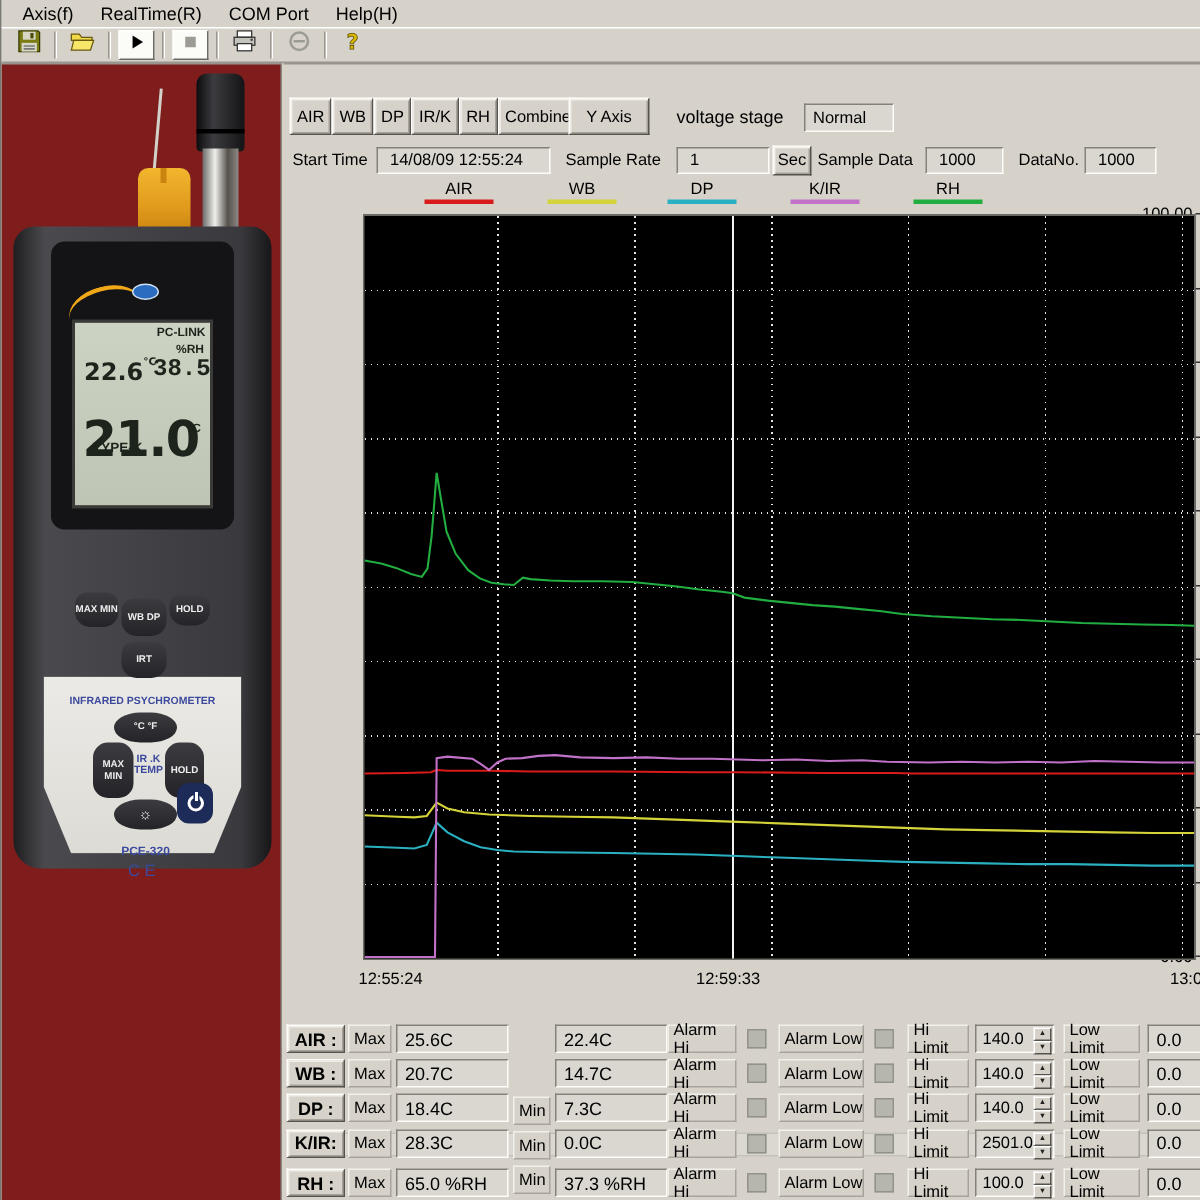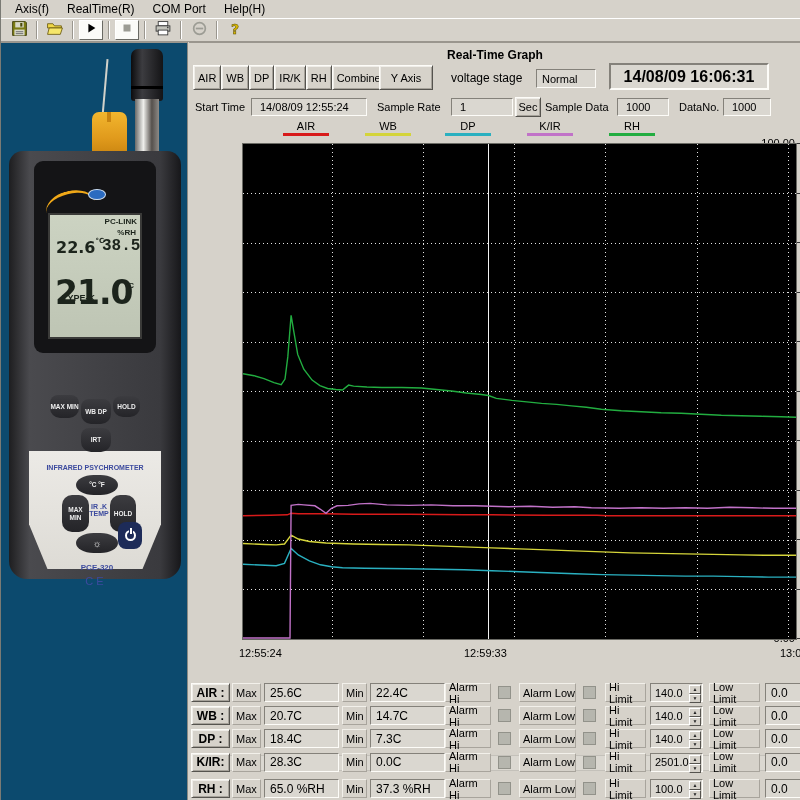--- a/index.html
+++ b/index.html
@@ -18,21 +18,21 @@
   .toolbar { position:absolute; left:0; top:18px; width:800px; height:24px;
     display:flex; align-items:center; padding-left:4px;
     border-top:1px solid #fff; border-bottom:1px solid #9a968e; background:#d6d2ca; }
   .tbtn { width:28px; height:20px; display:flex; align-items:center; justify-content:center; }
   .tbtn.framed { background:#fbfbf8; border:1px solid; border-color:#fff #6a6a64 #6a6a64 #fff; width:24px; height:20px; margin:0 2px; }
   .tsep { width:2px; height:18px; margin:0 3px;
     border-left:1px solid #9a968e; border-right:1px solid #fff; }
 
   
   .left-panel { position:absolute; left:0; top:42px; width:187px; height:758px;
-    background:#0c4a6e; border-right:1px solid #8a8a84; border-top:1px solid #9a968e; }
+    background:#7f1d1d; border-right:1px solid #8a8a84; border-top:1px solid #9a968e; }
   .right-panel { position:absolute; left:188px; top:42px; width:612px; height:758px;
     background:#d6d2ca; border-top:1px solid #9a968e; }
 
   
   .dev-wire { position:absolute; left:103px; top:16px; width:2px; height:58px;
     background:#d2d2ca; transform:rotate(5deg); }
   .dev-plug { position:absolute; left:91px; top:69px; width:35px; height:44px;
     background:linear-gradient(180deg,#f2b62e,#e09a1c 60%,#c98410); border-radius:7px 7px 4px 4px; }
   .dev-plug:before { content:""; position:absolute; left:15px; top:0; width:4px; height:10px; background:#c98410; }
   .dev-cap { position:absolute; left:130px; top:6px; width:32px; height:52px;
@@ -110,21 +110,21 @@
     display:flex; align-items:center; justify-content:center; color:#222; }
 
   
   .readings { position:absolute; left:0; top:640px; width:612px; height:118px; }
   .trow { position:absolute; left:0; width:612px; height:19px; }
   .cell { position:absolute; top:0; height:19px; display:flex; align-items:center; font-size:11px; }
   .namebtn { left:2px; width:39px; font-size:12px; font-weight:bold; justify-content:center; }
   .lbl { border:1px solid; border-color:#f2f0ea #a8a49c #a8a49c #f2f0ea; padding-left:3px; background:#d6d2ca; }
   .box { padding-left:5px; font-size:12px; }
   .l-max { left:43px; width:29px; } .b-max { left:75px; width:75px; }
-  .l-min { left:153px; width:25px; } .b-min { left:181px; width:75px; }
+  .l-min { left:153px; width:25px;margin-top:48px; } .b-min { left:181px; width:75px; }
   .l-ahi { left:256px; width:46px; } .ind-hi { left:309px; width:13px; height:13px; top:3px; background:#b6b6ae; border:1px solid #92928a; }
   .l-alo { left:330px; width:57px; } .ind-lo { left:394px; width:13px; height:13px; top:3px; background:#b6b6ae; border:1px solid #92928a; }
   .l-hil { left:416px; width:41px; } .spin { left:461px; width:53px; padding-left:4px; font-size:11px; }
   .spin-btns { position:absolute; right:1px; top:1px; width:12px; height:15px; display:flex; flex-direction:column; }
   .spin-b { flex:1; font-size:5px; line-height:7px; text-align:center; color:#222;
     background:#d6d2ca; border:1px solid; border-color:#fff #55534e #55534e #fff; }
   .l-lol { left:520px; width:51px; } .b-lol { left:576px; width:45px; }
 </style>
 </head>
 <body>
@@ -226,34 +226,32 @@
         </div>
       <div class="dev-blue" style="left:52px;top:412px;width:72px;font-size:8px;">PCE-320</div>
       <div class="dev-blue" style="left:62px;top:424px;width:50px;font-size:11px;letter-spacing:3px;font-weight:normal;">CE</div>
     </div>
     <div class="power-btn">
       <div class="power-glyph"></div>
     </div>
   </div>
 
   <div class="right-panel">
-    <div class="rt-title">Real-Time Graph</div>
 
     <div class="channel-row">
       <div class="btn raised">AIR</div>
       <div class="btn raised">WB</div>
       <div class="btn raised">DP</div>
       <div class="btn raised">IR/K</div>
       <div class="btn raised">RH</div>
       <div class="btn raised">Combine</div>
     </div>
     <div class="btn raised yaxis-btn">Y Axis</div>
     <div class="vs-label">voltage stage</div>
     <div class="vs-box sunken">Normal</div>
-    <div class="clock-box sunken">14/08/09 16:06:31</div>
 
     <div class="prow-label" style="left:6px;">Start Time</div>
     <div class="prow-box sunken" style="left:62px;width:116px;">14/08/09 12:55:24</div>
     <div class="prow-label" style="left:188px;">Sample Rate</div>
     <div class="prow-box sunken" style="left:262px;width:62px;">1</div>
     <div class="btn raised sec-btn">Sec</div>
     <div class="prow-label" style="left:356px;">Sample Data</div>
     <div class="prow-box sunken" style="left:428px;width:52px;">1000</div>
     <div class="prow-label" style="left:490px;">DataNo.</div>
     <div class="prow-box sunken" style="left:534px;width:48px;">1000</div>

